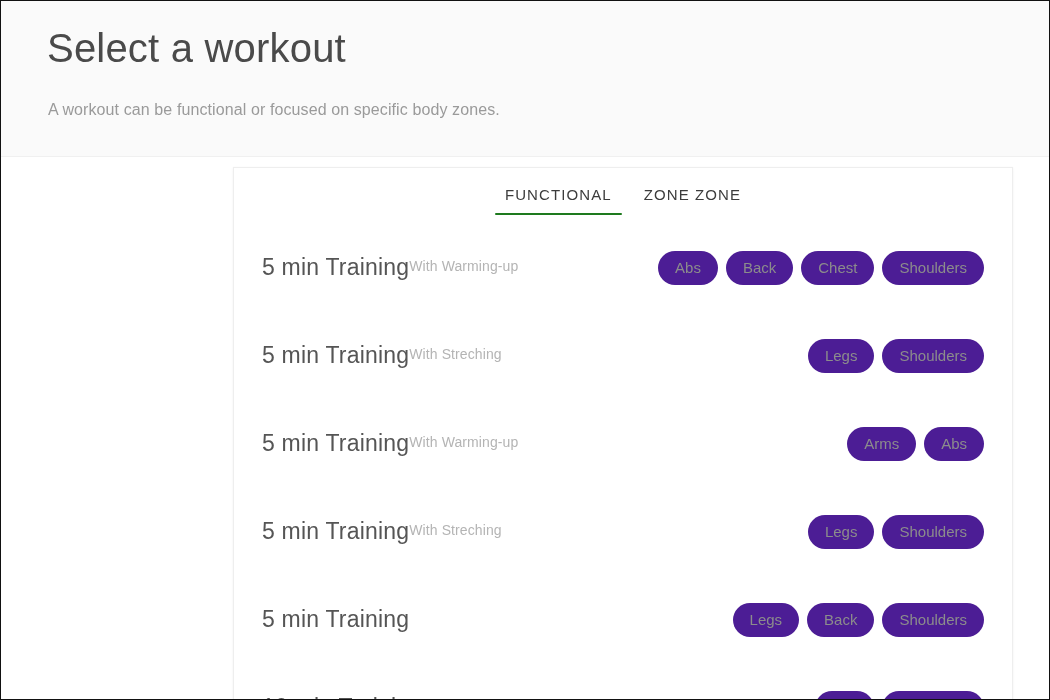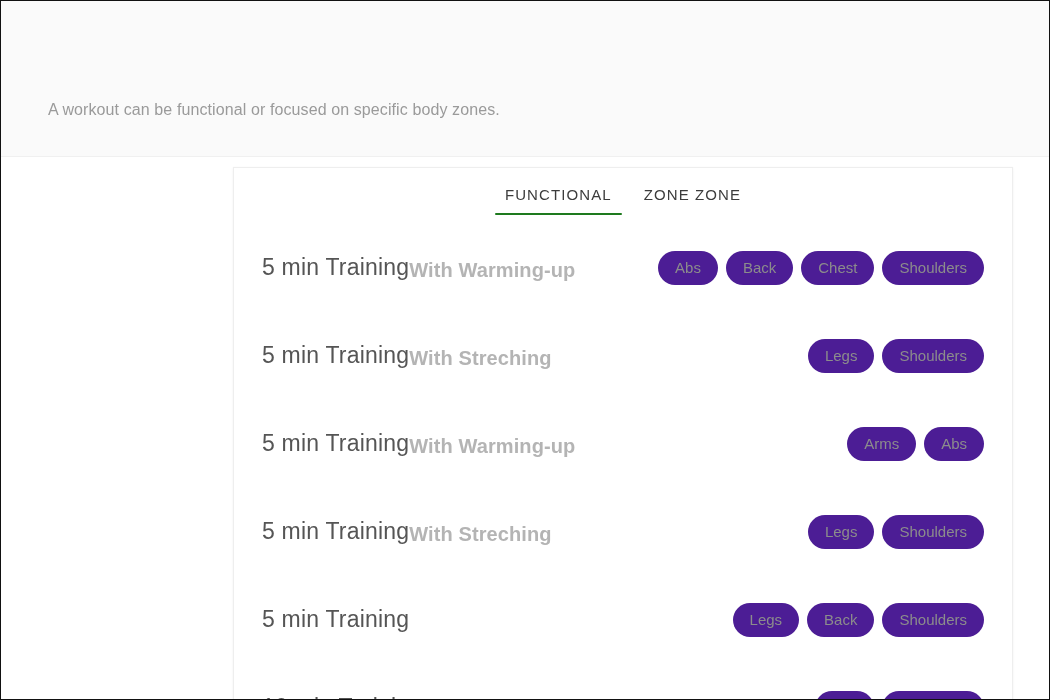--- a/index.html
+++ b/index.html
@@ -117,22 +117,22 @@
   }
   .row-title {
     font-size: 23px;
     font-weight: 300;
     color: #555555;
     letter-spacing: 0.2px;
     line-height: 1.3;
     white-space: nowrap;
   }
   .row-sub {
-    font-size: 20px;
-    font-weight: 700;
+    font-size: 14px;
+    font-weight: 400;
     color: #b4b4b4;
     letter-spacing: 0.1px;
     margin-top: 5px;
     line-height: 1.2;
     white-space: nowrap;
   }
   .row.no-sub .row-title {
     margin-top: 0;
   }
 
@@ -153,20 +153,21 @@
     cursor: pointer;
   }
 </style>
 </head>
 <body>
 
 <div class="page">
 
   <div class="header-band"></div>
 
+  <div class="page-title">Select a workout</div>
 
   <div class="page-subtitle">A workout can be functional or focused on specific body zones.</div>
 
   <div class="card">
 
     <div class="tabs" id="tab-bar">
         <div class="tab active"><span>FUNCTIONAL</span><span class="underline" style="background: rgb(30, 122, 30);"></span></div>
         <div class="tab inactive"><span>ZONE ZONE</span></div>
       </div>
 

